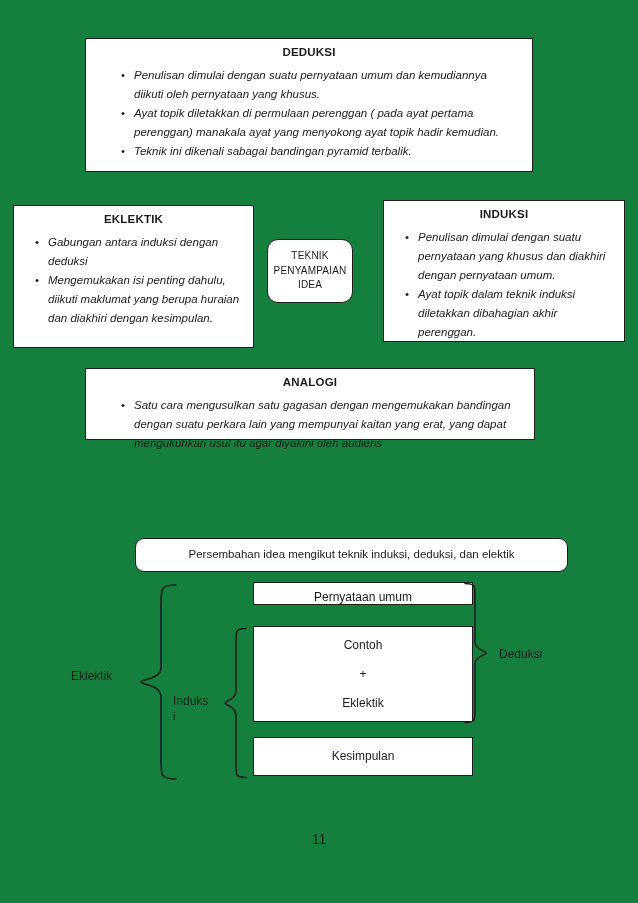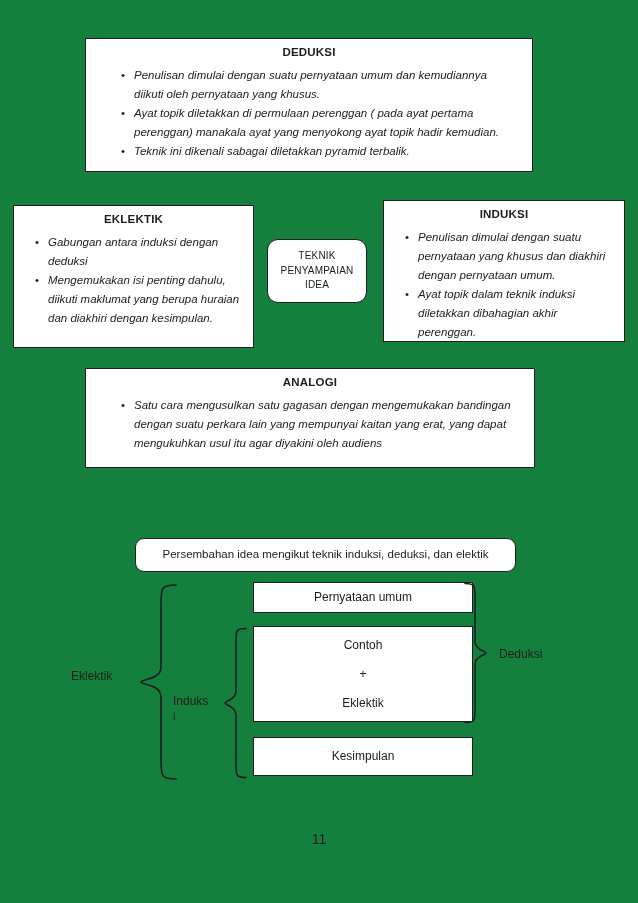--- a/index.html
+++ b/index.html
@@ -48,46 +48,46 @@
   
   .eklektik-box { left: 13px; top: 205px; width: 241px; height: 143px; }
   .eklektik-box .bullets { padding: 0 6px 0 12px; }
 
   
   .induksi-box { left: 383px; top: 200px; width: 242px; height: 142px; }
   .induksi-box .bullets { padding: 0 6px 0 12px; }
 
   
   .center-box {
-    left: 267px; top: 239px; width: 100px; height: 64px;
+    left: 267px; top: 239px; width: 86px; height: 64px;
     border-radius: 11px;
     display: flex; flex-direction: column;
     align-items: center; justify-content: center;
     font-size: 10px; line-height: 14.5px;
     text-align: right;
     letter-spacing: 0.2px;
   }
 
   
-  .analogi-box { left: 85px; top: 368px; width: 450px; height: 100px; }
+  .analogi-box { left: 85px; top: 368px; width: 450px; height: 72px; }
   .analogi-box .bullets { padding: 0 14px 0 26px; }
 
   
   .diagram-title {
-    left: 135px; top: 538px; width: 381px; height: 34px;
+    left: 135px; top: 538px; width: 433px; height: 34px;
     border-radius: 9px;
     text-align: center;
     font-size: 11.5px;
     line-height: 31px;
   }
   .node {
     text-align: center;
     font-size: 12px;
   }
-  .node-pernyataan { left: 253px; top: 582px; width: 220px; height: 31px; line-height: 28px; }
+  .node-pernyataan { left: 253px; top: 582px; width: 220px; height: 23px; line-height: 28px; }
   .node-contoh {
     left: 253px; top: 626px; width: 220px; height: 96px;
     display: flex; flex-direction: column; justify-content: space-around;
     padding: 4px 16px;
   }
   .node-kesimpulan { left: 253px; top: 737px; width: 220px; height: 39px; line-height: 36px; }
 
   .side-label {
     position: absolute;
     font-size: 12px;
@@ -120,21 +120,21 @@
       <div class="bullet-row">
         <span class="marker">•</span>
         <span class="btext">Penulisan dimulai dengan suatu pernyataan umum dan kemudiannya diikuti oleh pernyataan yang khusus.</span>
       </div>
       <div class="bullet-row">
         <span class="marker">•</span>
         <span class="btext">Ayat topik diletakkan di permulaan perenggan ( pada ayat pertama perenggan) manakala ayat yang menyokong ayat topik hadir kemudian.</span>
       </div>
       <div class="bullet-row">
         <span class="marker">•</span>
-        <span class="btext">Teknik ini dikenali sabagai diletakkan pyramid terbalik.</span>
+        <span class="btext">Teknik ini dikenali sabagai bandingan pyramid terbalik.</span>
       </div>
     </div>
   </div>
 
   <div class="box eklektik-box">
     <div class="box-title">EKLEKTIK</div>
     <div class="bullets">
       <div class="bullet-row">
         <span class="marker">•</span>
         <span class="btext">Gabungan antara induksi dengan deduksi</span>

